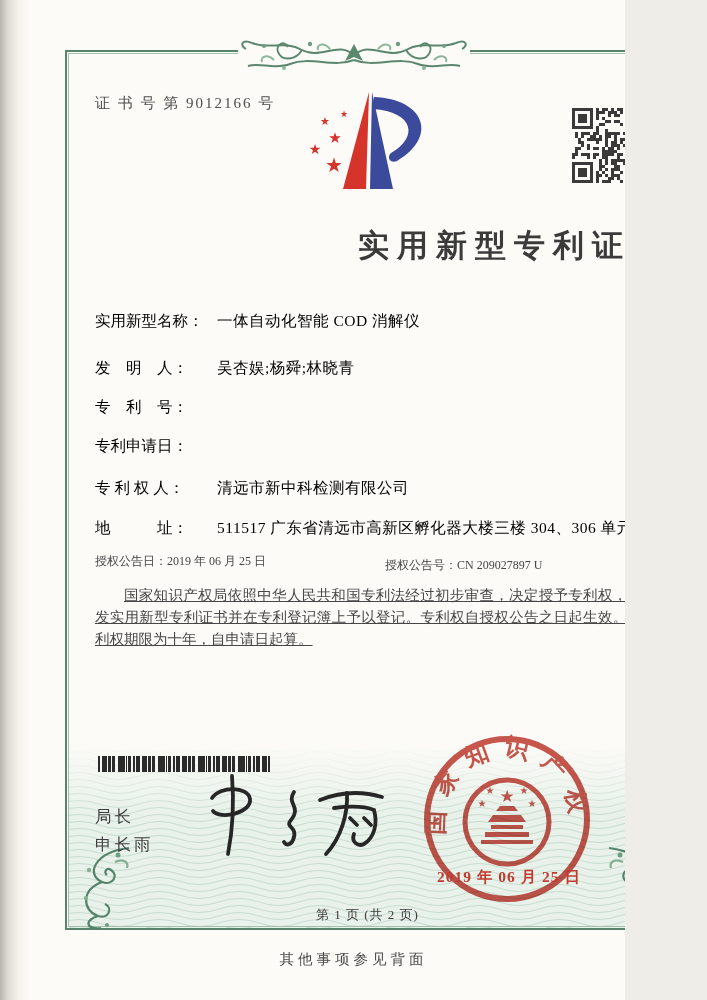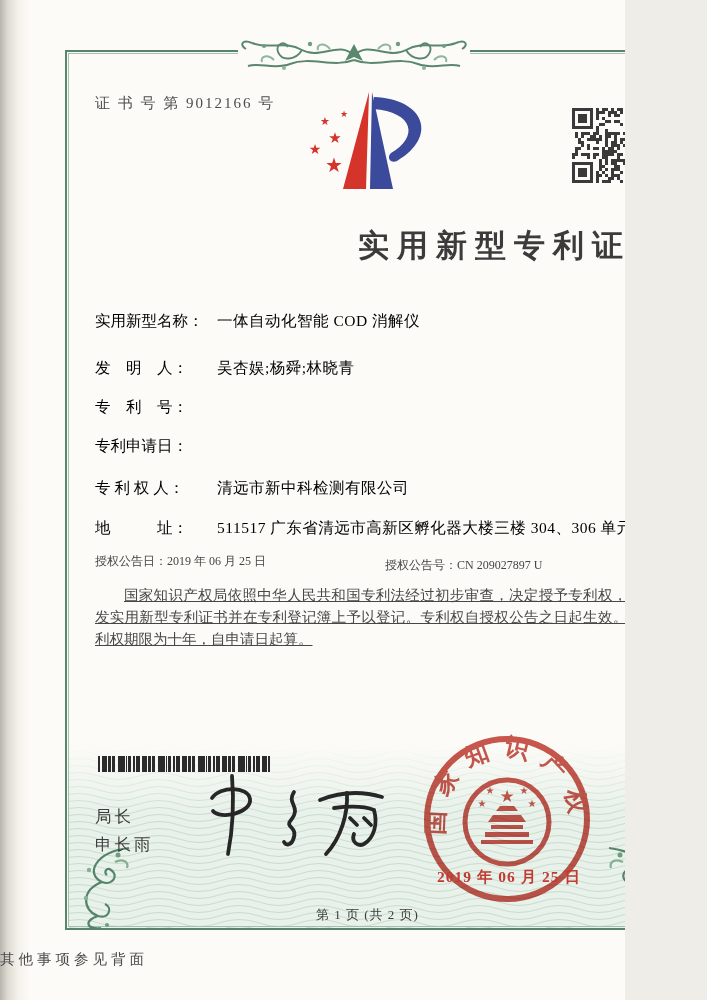--- a/index.html
+++ b/index.html
@@ -33,21 +33,21 @@
                          repeating-linear-gradient(90deg,#2b2b2b 0 1px,transparent 1px 4px),
                          repeating-linear-gradient(90deg,transparent 0 6px,#2b2b2b 6px 8px);}
   .director{position:absolute;left:95px;color:#3e3e3e;font-size:16.5px;letter-spacing:3px;font-family:Liberation Serif, serif;}
   .d1{top:806px}.d2{top:834px}
   .signature{position:absolute;left:198px;top:766px;}
   .seal{position:absolute;left:418px;top:730px;opacity:.9;mix-blend-mode:multiply;}
   .seal-date{position:absolute;left:437px;top:867px;font-size:15.5px;font-weight:bold;
         letter-spacing:1px;color:#c23a30;}
   .page-info{position:absolute;left:65px;top:906px;width:605px;text-align:center;
         font-size:13px;color:#3c3c3c;letter-spacing:1px;}
-  .back-note{position:absolute;left:0;top:950px;width:707px;
+  .back-note{position:absolute;left:0;top:950px;width:707px;text-align:center;
         font-size:14.5px;letter-spacing:4px;color:#4a4a4a;}
   .ornament-top{position:absolute;left:238px;top:16px;}
   .corner-bl{position:absolute;left:71px;top:846px;}
   .corner-br{position:absolute;left:603px;top:846px;transform:scaleX(-1);}
 </style>
 </head>
 <body>
 
 <div class="page">
 

